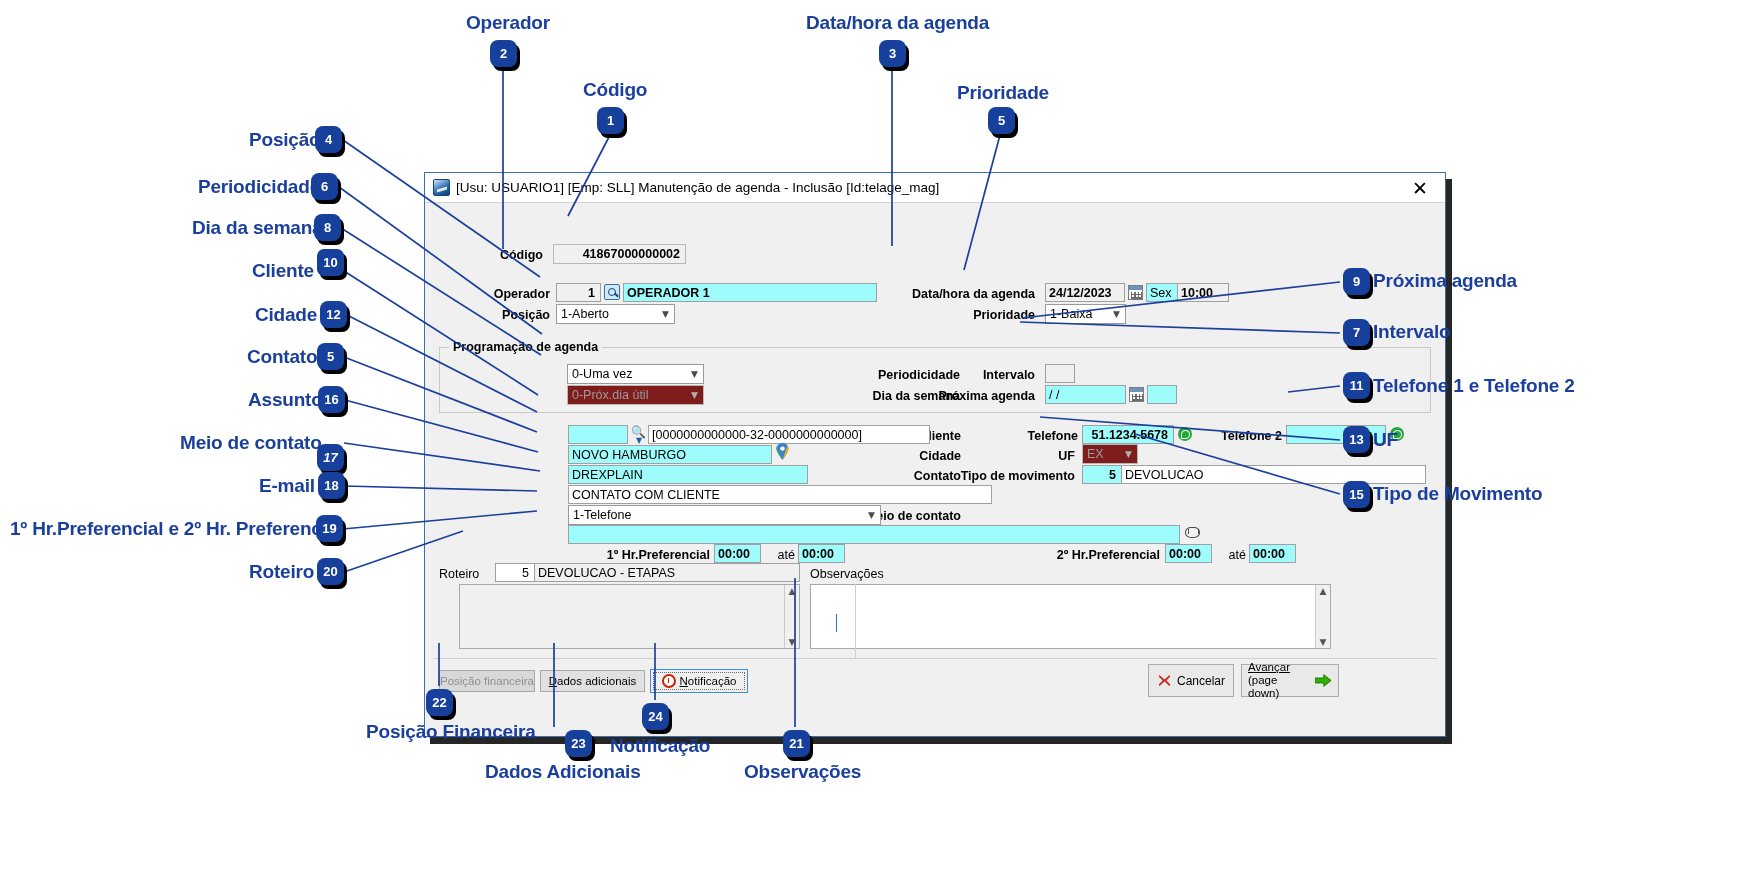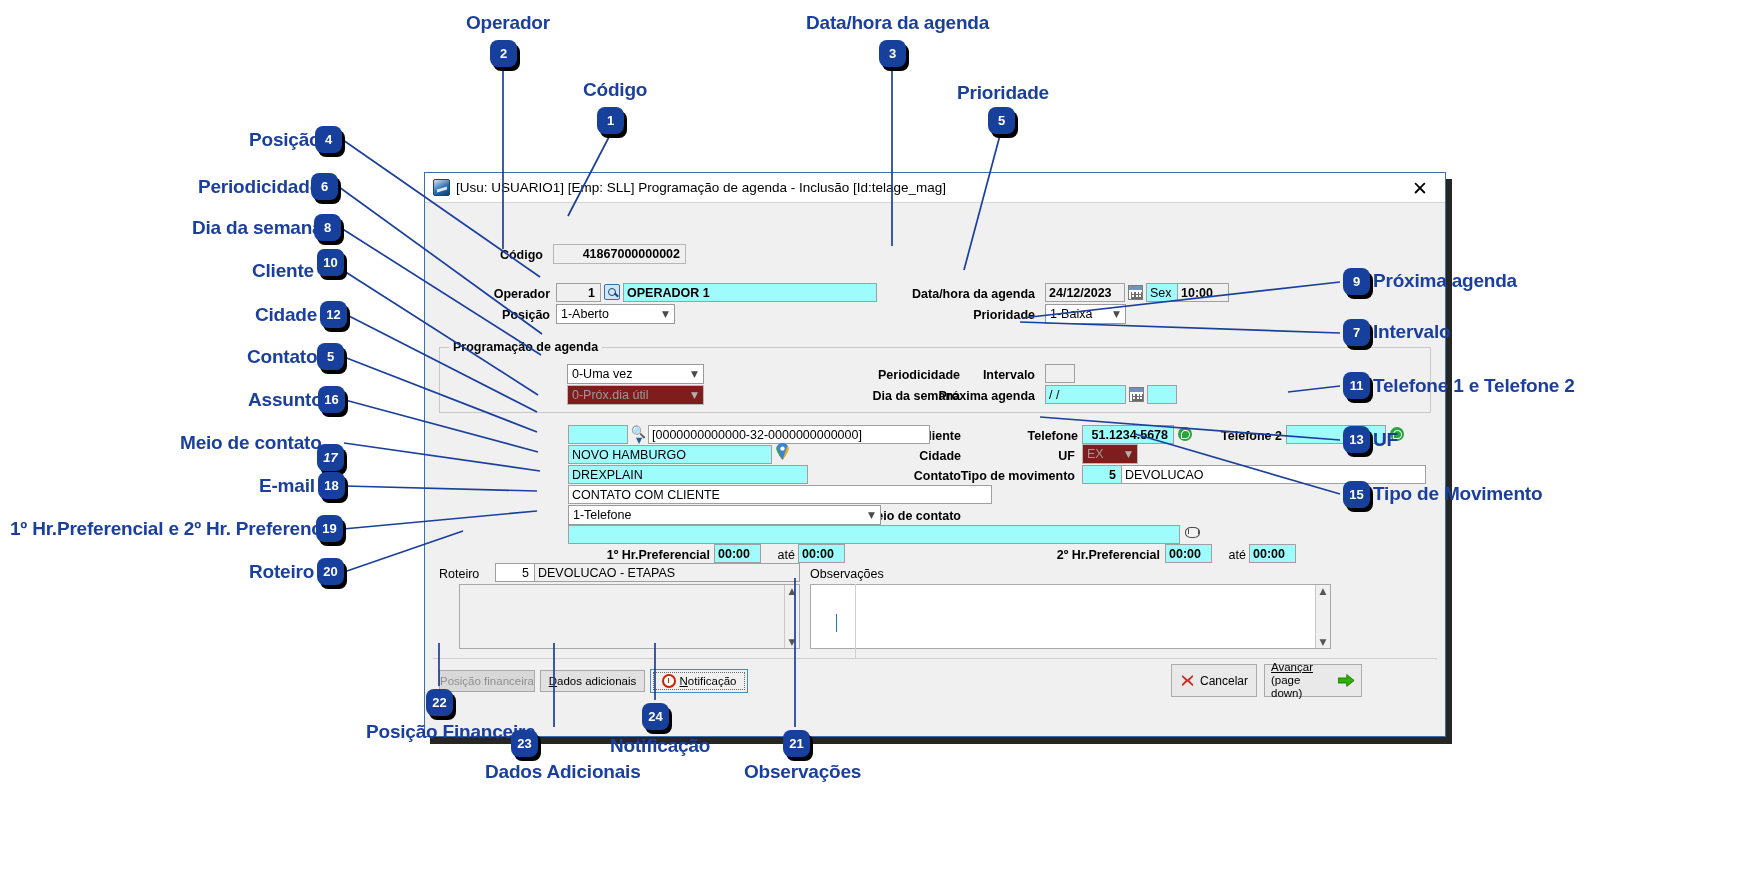--- a/index.html
+++ b/index.html
@@ -178,21 +178,21 @@
   .btn.focus { background: #f0f0f0; border: 1px solid #3f8fd0; }
   .btn.focus .ring {
     position:absolute; left:2px; top:2px; right:2px; bottom:2px;
     border: 1px dotted #6a6a6a;
   }
   .btn u { text-decoration: underline; }
 
   .btn-big {
     position: absolute; background: #e9e9e9; border: 1px solid #ababab;
     display: flex; align-items: center; justify-content: center;
-    font-size: 12px; color: #000; gap: 5px; cursor: pointer; margin-left: 23px;
+    font-size: 12px; color: #000; gap: 5px; cursor: pointer;
   }
   .ico-x { position: relative; width: 15px; height: 15px; }
   .ico-clock {
     width: 14px; height: 14px; border-radius: 50%;
     border: 2px solid #cc2200; position: relative; background:#fff;
   }
   .ico-clock:after {
     content:""; position:absolute; left:4px; top:2px; width:1.6px; height:5px; background:#cc2200;
   }
   .sep-v { position: absolute; width: 1px; background: #cfcfcf; }
@@ -295,30 +295,30 @@
       <div class="ann-badge" style="left: 318px; top: 472px;">18</div>
       <div class="ann-label" style="left: 10px; top: 518px;">1º Hr.Preferencial e 2º Hr. Preferencial</div>
       <div class="ann-badge" style="left: 316px; top: 515px;">19</div>
       <div class="ann-label" style="left: 249px; top: 561px;">Roteiro</div>
       <div class="ann-badge" style="left: 317px; top: 558px;">20</div>
       <div class="ann-label" style="left: 744px; top: 761px;">Observações</div>
       <div class="ann-badge" style="left: 783px; top: 730px;">21</div>
       <div class="ann-label" style="left: 366px; top: 721px;">Posição Financeira</div>
       <div class="ann-badge" style="left: 426px; top: 689px;">22</div>
       <div class="ann-label" style="left: 485px; top: 761px;">Dados Adicionais</div>
-      <div class="ann-badge" style="left: 511px; top: 730px;">23</div>
+      <div class="ann-badge" style="left: 565px; top: 730px;">23</div>
       <div class="ann-label" style="left: 610px; top: 735px;">Notificação</div>
       <div class="ann-badge" style="left: 642px; top: 703px;">24</div>
     </div>
 
   <div class="win">
 
     <div class="win-title">
       <div class="win-icon"></div>
-      <div class="win-title-text">[Usu: USUARIO1] [Emp: SLL] Programação de agenda - Inclusão [Id:telage_mag]</div>
+      <div class="win-title-text">[Usu: USUARIO1] [Emp: SLL] Manutenção de agenda - Inclusão [Id:telage_mag]</div>
       <div class="win-close">✕</div>
     </div>
 
     <div class="win-body">
 
       <div class="lbl lblpos" style="left:58px;top:45px;width:60px;">Código</div>
       <div class="fld flat num bold" style="left:128px;top:41px;width:133px;height:20px;background:#f0f0f0;">41867000000002</div>
 
 
       <div class="lbl lblpos" style="left:55px;top:84px;width:70px;">Operador</div>

